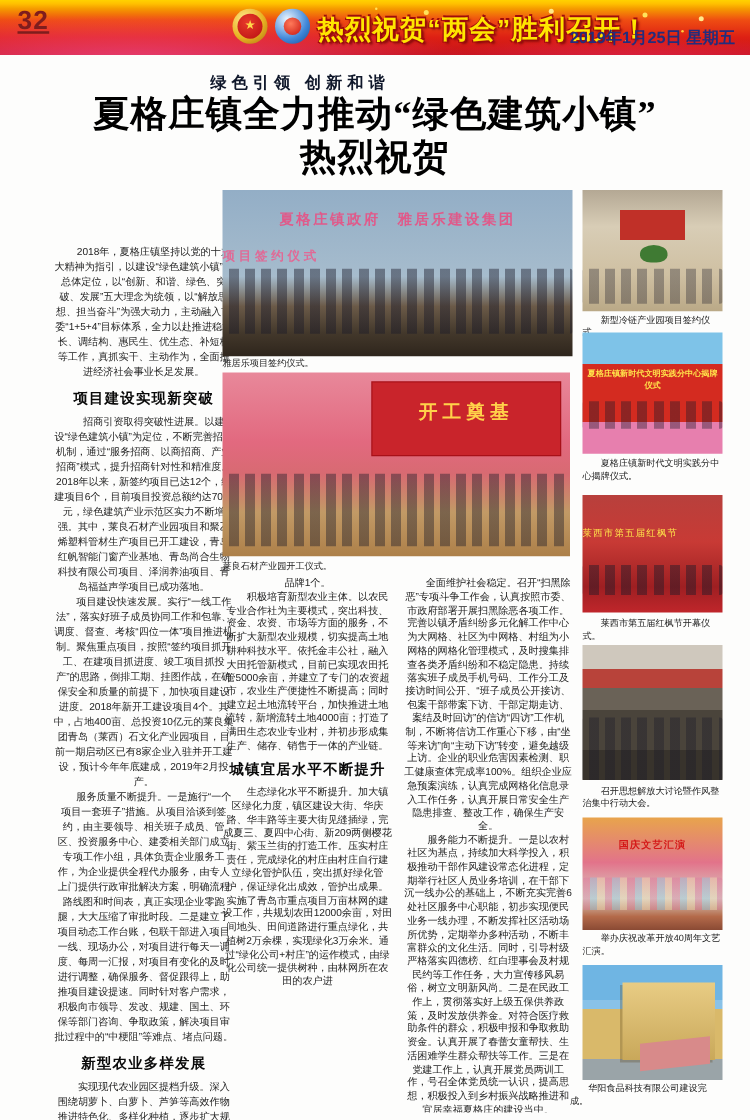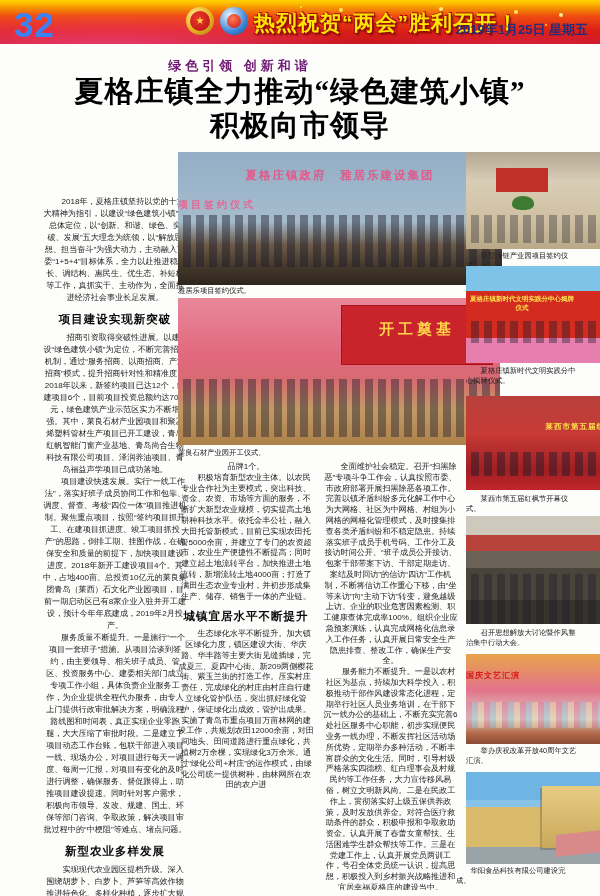--- a/index.html
+++ b/index.html
@@ -8,49 +8,49 @@
   
   .banner{position:absolute;left:0;top:0;width:600px;height:44px;
     background:linear-gradient(180deg,#ffd200 0px,#ffc000 3px,#f59a00 7px,#ef4d12 16px,#dd2014 30px,#c4121a 44px);}
   .banner .swoosh{position:absolute;left:0;top:0;width:100%;height:100%;
     background:radial-gradient(ellipse 420px 60px at 18% 115%,rgba(255,90,170,.65),transparent 65%),
                radial-gradient(ellipse 300px 40px at 85% 120%,rgba(255,60,130,.5),transparent 60%);}
   .banner .sparkles{position:absolute;left:300px;top:6px;width:2px;height:2px;border-radius:50%;background:#ffe35a;
     box-shadow:40px 3px 0 1px #ffe35a,90px 10px 0 #ffd84a,140px 2px 0 1px #ffe98a,180px 14px 0 #ffd84a,
                215px 5px 0 1px #ffe35a,245px 18px 0 #ffce3a,260px 8px 0 1px #ffe98a,120px 22px 0 #ffdc5a,
                60px 18px 0 #ffd84a,200px 26px 0 #ffe35a;}
-  .page-num{position:absolute;left:14px;top:5px;font-size:35px;font-weight:bold;color:#3b82f6;letter-spacing:1px;}
+  .page-num{position:absolute;left:14px;top:5px;font-size:21px;font-weight:bold;color:#7f1d1d;letter-spacing:1px;text-decoration:underline;}
   .emblem{position:absolute;top:7px;width:28px;height:28px;border-radius:50%;}
   .emblem-national{left:186px;background:radial-gradient(circle at 35% 30%,#ffe98a,#e8b322 55%,#a86d10);}
   .emblem-national .inner{position:absolute;left:4px;top:4px;width:20px;height:20px;border-radius:50%;
     background:radial-gradient(circle at 40% 35%,#e83a2a,#b80f12);color:#ffd84a;font-size:10px;line-height:20px;text-align:center;}
   .emblem-cppcc{left:220px;background:radial-gradient(circle at 35% 30%,#eaf5ff,#3f86d8 60%,#154d92);}
   .emblem-cppcc .inner{position:absolute;left:7px;top:7px;width:14px;height:14px;border-radius:50%;
     background:radial-gradient(circle at 40% 35%,#ff7a5a,#c8140f);}
   .slogan{position:absolute;left:254px;top:9px;width:250px;font-size:21px;font-weight:bold;color:#ffe600;
     text-shadow:1px 1px 0 #9e0c0c,-1px 1px 0 #9e0c0c,1px -1px 0 #9e0c0c,2px 2px 2px #7a0808;
     letter-spacing:1px;white-space:nowrap;}
   .edition-date{position:absolute;right:12px;top:21px;font-size:13px;font-weight:bold;color:#232d7d;}
   
-  .kicker{position:absolute;left:0;top:57px;width:480px;text-align:center;color:#701a75;
+  .kicker{position:absolute;left:0;top:57px;width:480px;text-align:center;color:#0f172a;
     font-size:13px;font-weight:bold;letter-spacing:4px;}
   .title{position:absolute;left:0;width:600px;text-align:center;font-family:"Liberation Serif",serif;
     font-weight:bold;color:#000;font-size:29px;letter-spacing:1px;}
   .title.l1{top:72px;} .title.l2{top:106px;}
   
   .txtcol{position:absolute;font-size:8.1px;text-align:justify;color:#232323;overflow:hidden;}
   .txtcol p{margin:0;text-indent:2em;text-align:center;}
   .txtcol p.cont{text-indent:0;}
   .c1{left:43px;top:152px;width:144px;height:738px;line-height:12px;margin-top:44px;}
   .c2{left:178px;top:462px;width:136px;height:428px;line-height:10.8px;}
   .c3{left:322px;top:462px;width:137px;height:428px;line-height:10.8px;}
   .subhead{font-size:11.5px;font-weight:bold;text-align:center;text-indent:0 !important;
     margin:9px 0 7px 0 !important;color:#0a0a0a;letter-spacing:1px;}
   
-  .photo{position:absolute;overflow:hidden;padding-left:44px;}
+  .photo{position:absolute;overflow:hidden;}
   .caption{position:absolute;font-size:7.3px;line-height:10px;color:#222;}
   .caption.ind{text-indent:2em;}
   .figs{position:absolute;left:0;bottom:0;width:100%;border-radius:2px;
     background:repeating-linear-gradient(90deg,rgba(25,25,40,.0) 0 5px,rgba(25,25,40,.55) 5px 13px);}
   
   .ph-signing{left:178px;top:152px;width:280px;height:133px;
     background:linear-gradient(180deg,#93aec6 0%,#a6bccd 52%,#6b5a48 70%,#43382b 86%,#2e251c 100%);}
   .ph-signing .ov1{position:absolute;left:0;top:16px;width:100%;text-align:center;color:#e05a8a;
     font-size:11.5px;font-weight:bold;letter-spacing:2px;}
   .ph-signing .ov2{position:absolute;left:0;top:46px;width:100%;text-align:left;color:#e06a96;
@@ -68,27 +68,27 @@
   .rp{left:466px;width:112px;}
   .ph-conf{top:152px;height:97px;background:linear-gradient(180deg,#b4a894 0%,#d8cdb6 30%,#cfc0a2 70%,#baa987 100%);}
   .ph-conf .screen{position:absolute;left:30px;top:16px;width:52px;height:24px;background:#c03028;}
   .ph-conf .plant{position:absolute;left:46px;top:44px;width:22px;height:14px;border-radius:50% 50% 40% 40%;background:#3f7a33;}
   .ph-conf .figs{height:28px;bottom:6px;opacity:.6;}
   .ph-plaque{top:266px;height:97px;background:linear-gradient(180deg,#7ec3e8 0 26%,#d42b20 26% 74%,#e77fae 74% 100%);}
   .ph-plaque .ban{position:absolute;left:2px;top:30%;width:108px;text-align:center;color:#ffe24a;
     font-size:6.5px;font-weight:bold;}
   .ph-plaque .figs{height:22px;bottom:20px;opacity:.7;}
   .ph-maple{top:396px;height:94px;background:linear-gradient(180deg,#b8403c 0%,#c83a35 40%,#9e1f22 78%,#c0262b 100%);}
-  .ph-maple .ban{position:absolute;left:0;top:26px;width:100%;text-align:right;color:#ffe24a;
-    font-size:7.5px;font-weight:bold;letter-spacing:1px;}
+  .ph-maple .ban{position:absolute;left:0;top:26px;width:100%;text-align:left;color:#ffe24a;
+    font-size:7.5px;font-weight:normal;letter-spacing:1px;}
   .ph-maple .figs{height:24px;bottom:14px;opacity:.8;}
   .ph-meeting{top:516px;height:108px;background:linear-gradient(180deg,#cfc8bd 0 18%,#b8433a 18% 32%,#6a6257 32% 48%,#4a443b 48% 78%,#38332c 78% 100%);}
   .ph-meeting .figs{height:50px;bottom:0;opacity:.65;}
   .ph-perf{top:654px;height:90px;background:linear-gradient(180deg,#e8a44c 0%,#e2738a 40%,#d8cfc4 72%,#b46a4a 88%,#8a4a34 100%);}
-  .ph-perf .ban{position:absolute;left:0;top:16px;width:100%;text-align:left;color:#d41818;
+  .ph-perf .ban{position:absolute;left:0;top:16px;width:100%;text-align:center;color:#d41818;
     font-size:8px;font-weight:bold;letter-spacing:1px;}
   .ph-perf .figs{height:26px;bottom:16px;opacity:.55;
     background:repeating-linear-gradient(90deg,rgba(220,120,160,.7) 0 6px,rgba(140,200,230,.7) 6px 12px,rgba(240,220,180,.8) 12px 18px);}
   .ph-bldg{top:772px;height:92px;background:linear-gradient(180deg,#6fb5e3 0 30%,#89c2e8 30% 38%,#d9b96a 38% 82%,#9aa4a8 82% 100%);}
   .ph-bldg .wall{position:absolute;right:6px;top:14px;width:74px;height:62px;background:linear-gradient(180deg,#e8cc84,#c9a85a);
     box-shadow:-2px 2px 0 rgba(90,70,30,.3);}
   .ph-bldg .sign{position:absolute;right:10px;bottom:10px;width:56px;height:22px;background:#d88a8a;transform:skewY(-6deg);}
 </style>
 </head>
 <body>
@@ -104,21 +104,21 @@
       <div class="inner">★</div>
     </div>
   <div class="emblem emblem-cppcc">
       <div class="inner"></div>
     </div>
   <div class="slogan">热烈祝贺“两会”胜利召开！</div>
   <div class="edition-date">2019年1月25日 星期五</div>
 
   <div class="kicker">绿色引领 创新和谐</div>
   <div class="title l1">夏格庄镇全力推动“绿色建筑小镇”</div>
-  <div class="title l2">积极向市领导</div>
+  <div class="title l2">热烈祝贺</div>
 
   <div class="txtcol c1">
     <p>2018年，夏格庄镇坚持以党的十九大精神为指引，以建设“绿色建筑小镇”为总体定位，以“创新、和谐、绿色、突破、发展”五大理念为统领，以“解放思想、担当奋斗”为强大动力，主动融入市委“1+5+4”目标体系，全力以赴推进稳增长、调结构、惠民生、优生态、补短板等工作，真抓实干、主动作为，全面推进经济社会事业长足发展。</p>
     <p class="subhead">项目建设实现新突破</p>
     <p>招商引资取得突破性进展。以建设“绿色建筑小镇”为定位，不断完善招商机制，通过“服务招商、以商招商、产业招商”模式，提升招商针对性和精准度。2018年以来，新签约项目已达12个，续建项目6个，目前项目投资总额约达70亿元，绿色建筑产业示范区实力不断增强。其中，莱良石材产业园项目和聚乙烯塑料管材生产项目已开工建设，青岛红帆智能门窗产业基地、青岛尚合生物科技有限公司项目、泽润养油项目、青岛福益声学项目已成功落地。</p>
     <p>项目建设快速发展。实行“一线工作法”，落实好班子成员协同工作和包靠、调度、督查、考核“四位一体”项目推进机制。聚焦重点项目，按照“签约项目抓开工、在建项目抓进度、竣工项目抓投产”的思路，倒排工期、挂图作战，在确保安全和质量的前提下，加快项目建设进度。2018年新开工建设项目4个。其中，占地400亩、总投资10亿元的莱良集团青岛（莱西）石文化产业园项目，目前一期启动区已有8家企业入驻并开工建设，预计今年年底建成，2019年2月投产。</p>
     <p>服务质量不断提升。一是施行“一个项目一套班子”措施。从项目洽谈到签约，由主要领导、相关班子成员、管区、投资服务中心、建委相关部门成立专项工作小组，具体负责企业服务工作，为企业提供全程代办服务，由专人上门提供行政审批解决方案，明确流程路线图和时间表，真正实现企业零跑腿，大大压缩了审批时段。二是建立了项目动态工作台账，包联干部进入项目一线、现场办公，对项目进行每天一调度、每周一汇报，对项目有变化的及时进行调整，确保服务、督促跟得上，助推项目建设提速。同时针对客户需求，积极向市领导、发改、规建、国土、环保等部门咨询、争取政策，解决项目审批过程中的“中梗阻”等难点、堵点问题。</p>
     <p class="subhead">新型农业多样发展</p>
     <p>实现现代农业园区提档升级。深入围绕胡萝卜、白萝卜、芦笋等高效作物推进特色化、多样化种植，逐步扩大规模，加快品牌认证，提升农产品综合效益。依托夏七芦笋基地向外推广，打造了玉笋缘品牌芦笋，带动周边百姓致富；依托山后人家，打造翘庄及岭南头富硒采摘园，目前完成土地流转700亩，一期400亩桃园已经完成种植任务；深入打造湾田牌蔬菜及壹斗粮系列产品。特色农业种植面积增加1000亩，新建现代农业园区2处，认证农业</p>
   </div>

